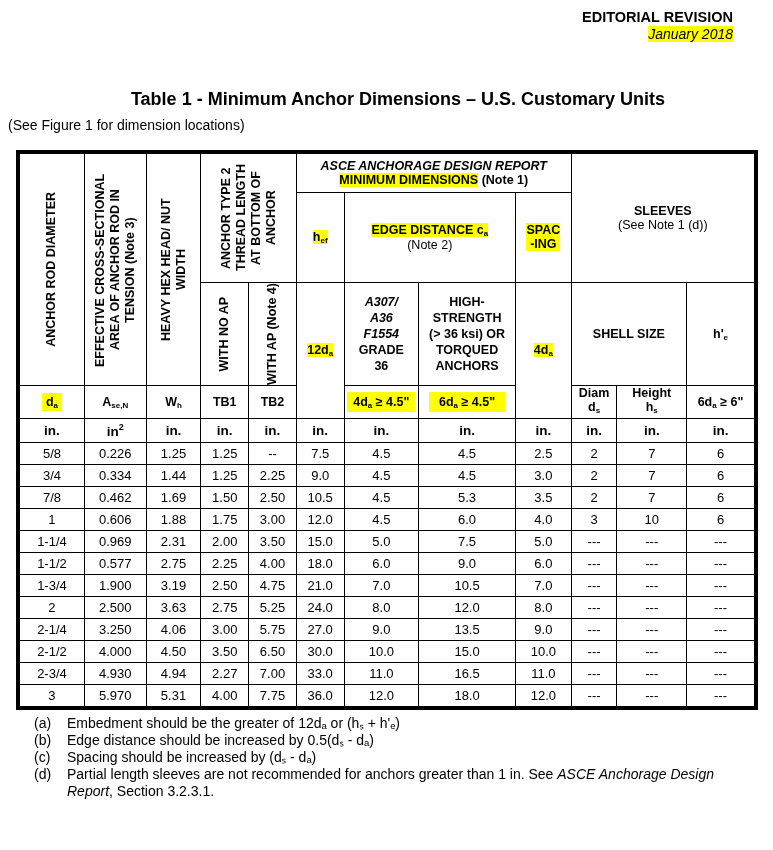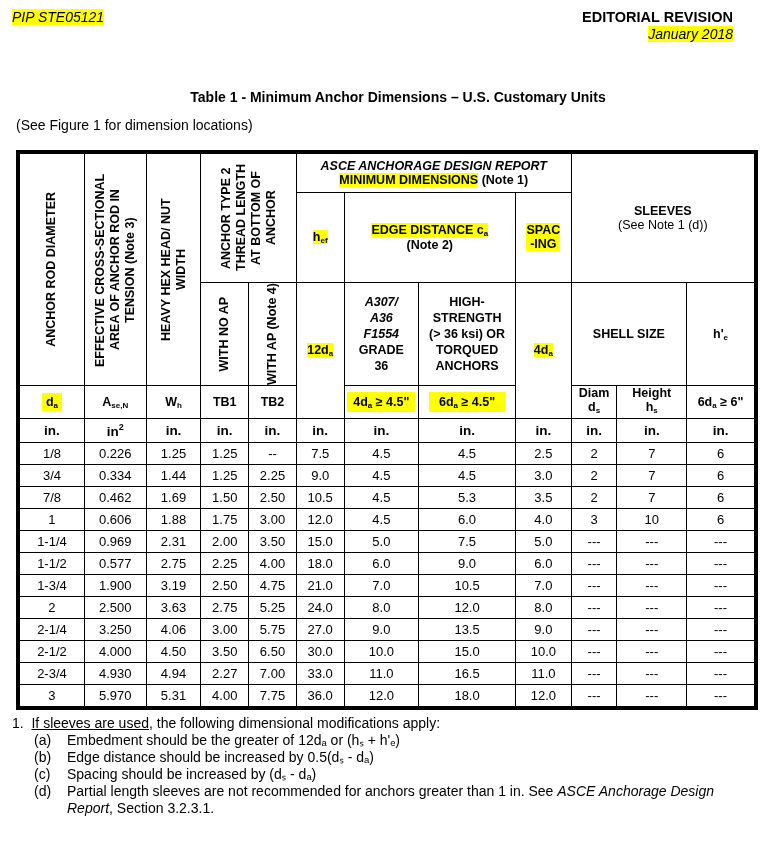--- a/index.html
+++ b/index.html
@@ -2,23 +2,23 @@
 <html><head>
 <meta charset="utf-8">
 <style>
   html, body { margin:0; padding:0; background:#fff; }
   body { width:773px; height:850px; position:relative; overflow:hidden;
          font-family:"Liberation Sans", sans-serif; color:#000; }
   .hl { background:#ffff00; }
   .hdr-left { position:absolute; left:12px; top:9px; font-size:14px; font-style:italic; line-height:17px; }
   .hdr-right { position:absolute; right:40px; top:9px; font-size:14px; line-height:17px; text-align:right;margin-left:41px; }
   .hdr-right .bold { font-weight:bold; font-size:14.5px; }
-  .title { position:absolute; left:0; width:773px; top:89px; text-align:center; font-weight:bold; font-size:14px; }
+  .title { position:absolute; left:0; width:773px; top:89px; text-align:center; font-weight:bold; font-size:18px; }
   .title span { margin-left:23px; }
-  .see { position:absolute; left:16px; top:117px; font-size:14px; }
+  .see { position:absolute; left:8px; top:117px; font-size:14px; }
 
   table.main { position:absolute; left:16px; top:150px; width:742px; border-collapse:collapse;
                border:4px solid #000; font-size:12.5px; }
   table.main td { border:1px solid #000; text-align:center; vertical-align:middle; padding:0; }
   .vert { writing-mode:vertical-rl; transform:rotate(180deg); font-weight:bold; font-size:12.5px;
           line-height:15px; margin:0 auto; text-align:center; }
   .b { font-weight:bold; }
   .i { font-style:italic; }
   td.data { height:21px; font-size:13px; }
   tr.units td { height:23px; font-weight:bold; font-size:13.5px; }
@@ -28,21 +28,20 @@
   .notes { position:absolute; left:12px; top:715px; font-size:14px; line-height:17px; }
   .notes .ul { text-decoration:underline; }
   .notes .sub-item { padding-left:22px; display:flex; }
   .notes .sub-item .lbl { width:33px; flex:none; }
   .notes .sub-item .txt { width:690px; }
 </style>
 </head>
 <body>
 
 <div class="hdr-left">
-  <div><span class="hl">PIP STE05121</span></div>
 </div>
 <div class="hdr-right">
   <div class="bold">EDITORIAL REVISION</div>
   <div><span class="hl i">January 2018</span></div>
 </div>
 
 <div class="title"><span>Table 1 - Minimum Anchor Dimensions – U.S. Customary Units</span></div>
 <div class="see">(See Figure 1 for dimension locations)</div>
 
 <table class="main">
@@ -80,21 +79,21 @@
     </td>
     <td rowspan="2" colspan="3" class="b">
       <div>SLEEVES</div>
       <div style="font-weight:normal" class="b">(See Note 1 (d))</div>
     </td>
   </tr>
   <tr style="height:79px">
     <td class="b"><span class="hl"><span>h</span><sub>ef</sub></span></td>
     <td colspan="2" class="b">
       <div><span class="hl"><span>EDGE DISTANCE  c</span><sub>a</sub></span></div>
-      <div style="font-weight:bold">(Note 2)</div>
+      <div style="font-weight:normal">(Note 2)</div>
     </td>
     <td class="b"><span class="hl" style="display:inline-block"><span>SPAC</span><br><span>-ING</span></span></td>
   </tr>
   <tr style="height:95px">
     <td>
           <div class="vert">WITH NO AP</div>
         </td>
     <td>
           <div class="vert">WITH AP (Note 4)</div>
         </td>
@@ -139,21 +138,21 @@
     <td>in.</td>
     <td>in.</td>
     <td>in.</td>
     <td>in.</td>
     <td>in.</td>
     <td>in.</td>
   </tr>
   </tbody>
     <tbody id="data-rows">
       <tr>
-        <td class="data">1/8</td>
+        <td class="data">5/8</td>
         <td class="data">0.226</td>
         <td class="data">1.25</td>
         <td class="data">1.25</td>
         <td class="data">--</td>
         <td class="data">7.5</td>
         <td class="data">4.5</td>
         <td class="data">4.5</td>
         <td class="data">2.5</td>
         <td class="data">2</td>
         <td class="data">7</td>
@@ -310,21 +309,20 @@
         <td class="data">18.0</td>
         <td class="data">12.0</td>
         <td class="data">---</td>
         <td class="data">---</td>
         <td class="data">---</td>
       </tr>
     </tbody>
 </table>
 
 <div class="notes">
-  <div><span>1.</span>&nbsp;&nbsp;<span class="ul">If sleeves are used</span><span>, the following dimensional modifications apply:</span></div>
   <div class="sub-item">
       <span class="lbl">(a)</span>
       <span class="txt">Embedment should be the greater of 12dₐ or (hₛ + h'ₑ)</span>
     </div>
   <div class="sub-item">
       <span class="lbl">(b)</span>
       <span class="txt">Edge distance should be increased by 0.5(dₛ - dₐ)</span>
     </div>
   <div class="sub-item">
       <span class="lbl">(c)</span>

